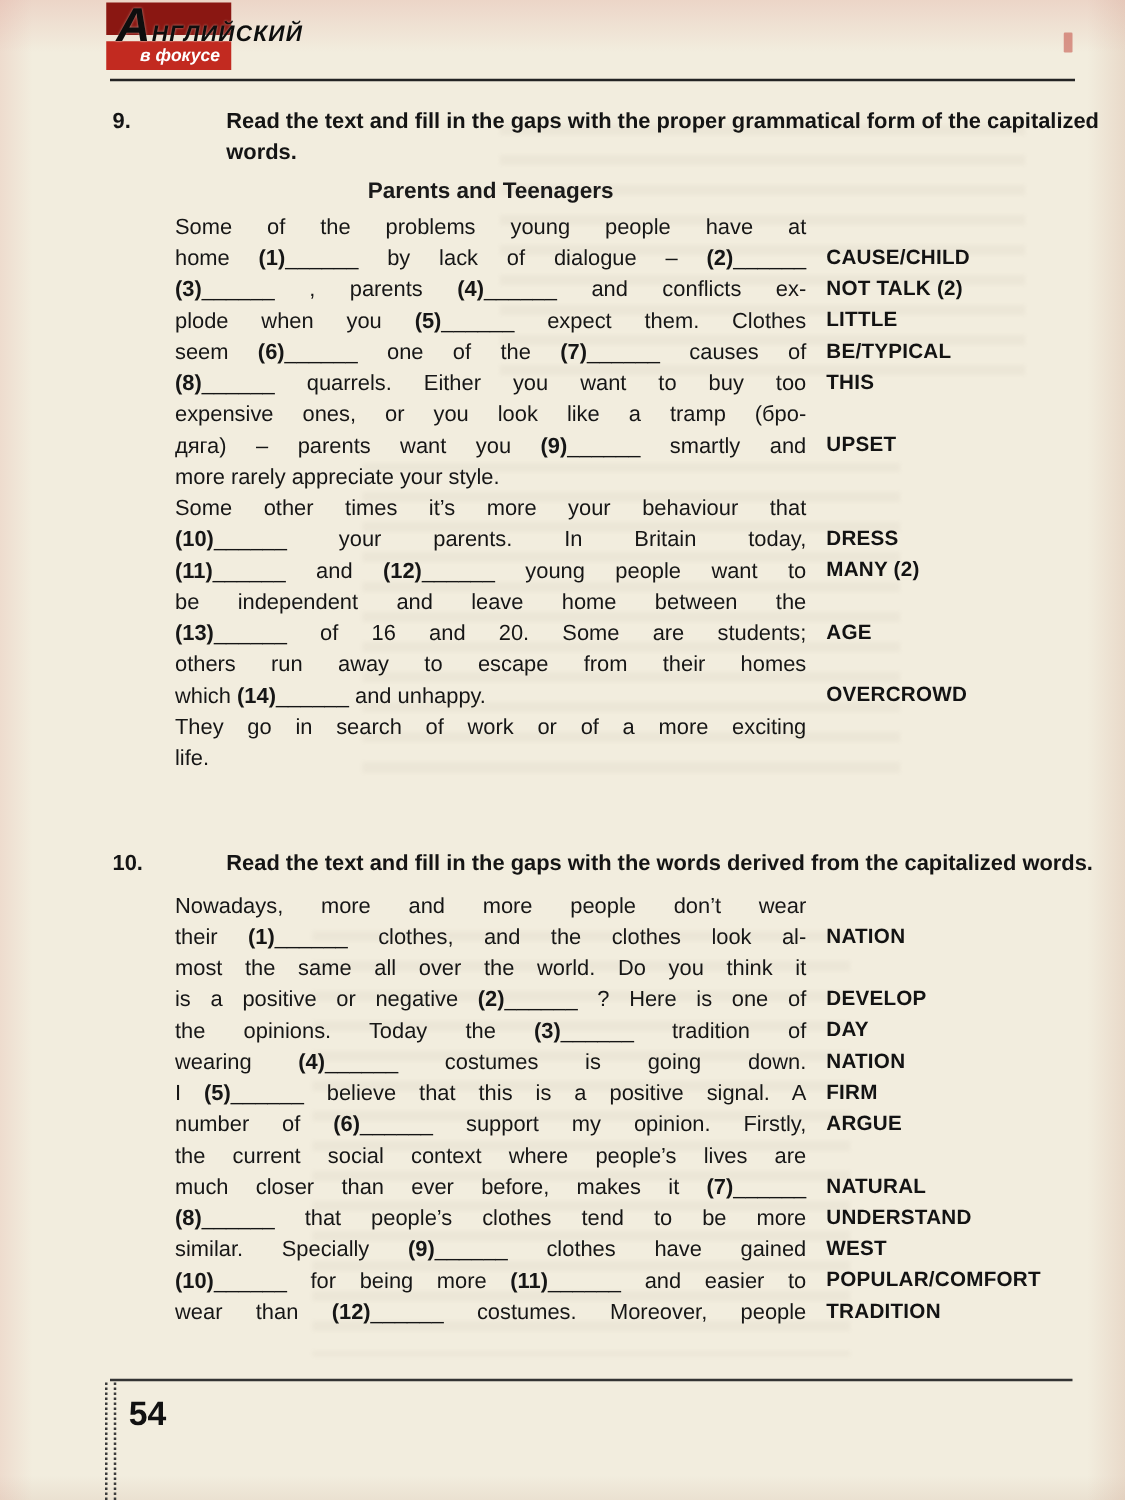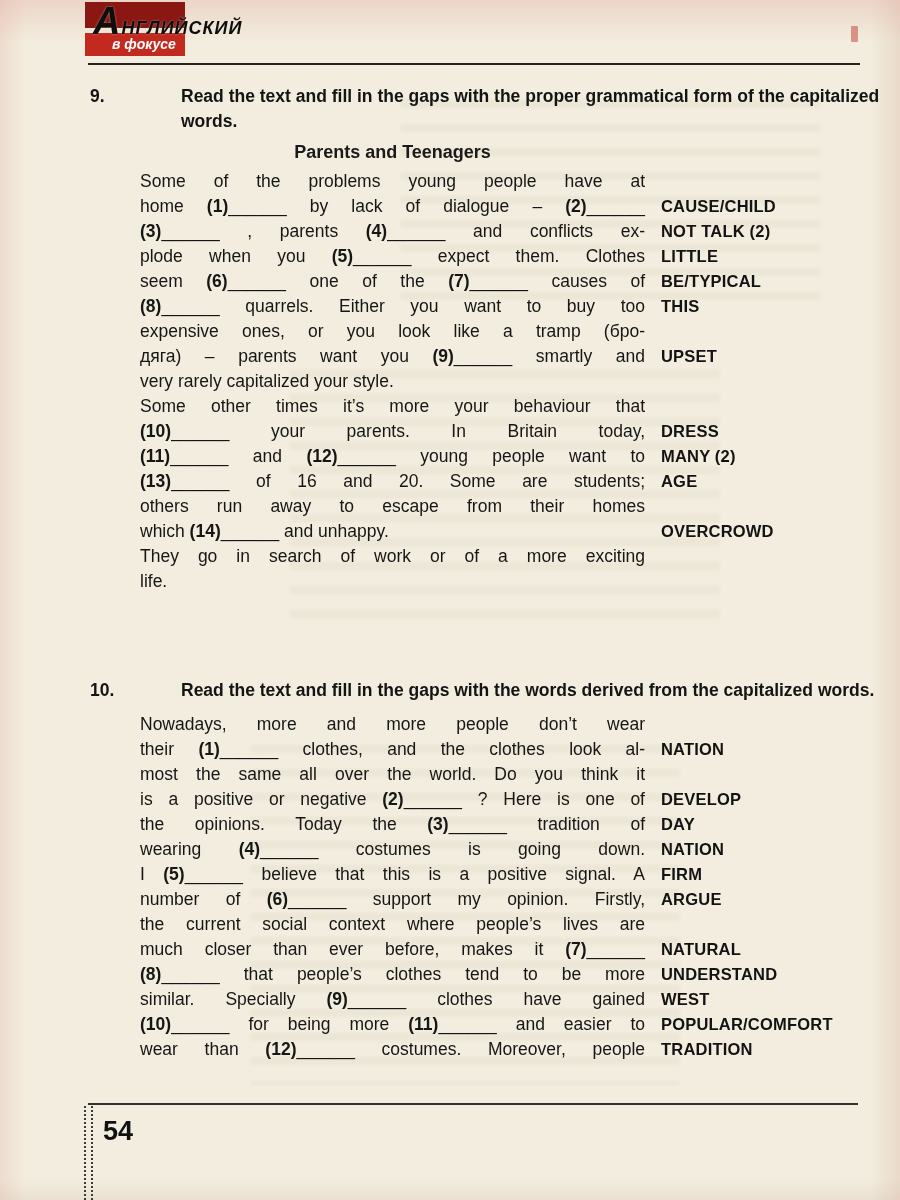--- a/index.html
+++ b/index.html
@@ -131,40 +131,41 @@
           <span class="line-text">expensive ones, or you look like a tramp (бро-</span>
           <span class="margin-word"></span>
         </div>
 
         <div class="line">
           <span class="line-text">дяга) – parents want you <b>(9)</b>______ smartly and</span>
           <span class="margin-word">UPSET</span>
         </div>
 
         <div class="line end">
-          <span class="line-text">very rarely capitalized your style.</span>
+          <span class="line-text">more rarely appreciate your style.</span>
           <span class="margin-word"></span>
         </div>
 
         <div class="line">
           <span class="line-text">Some other times it’s more your behaviour that</span>
           <span class="margin-word"></span>
         </div>
 
         <div class="line">
           <span class="line-text"><b>(10)</b>______ your parents. In Britain today,</span>
           <span class="margin-word">DRESS</span>
         </div>
 
         <div class="line">
           <span class="line-text"><b>(11)</b>______ and <b>(12)</b>______ young people want to</span>
           <span class="margin-word">MANY (2)</span>
         </div>
 
         <div class="line">
+          <span class="line-text">be independent and leave home between the</span>
           <span class="margin-word"></span>
         </div>
 
         <div class="line">
           <span class="line-text"><b>(13)</b>______ of 16 and 20. Some are students;</span>
           <span class="margin-word">AGE</span>
         </div>
 
         <div class="line">
           <span class="line-text">others run away to escape from their homes</span>

